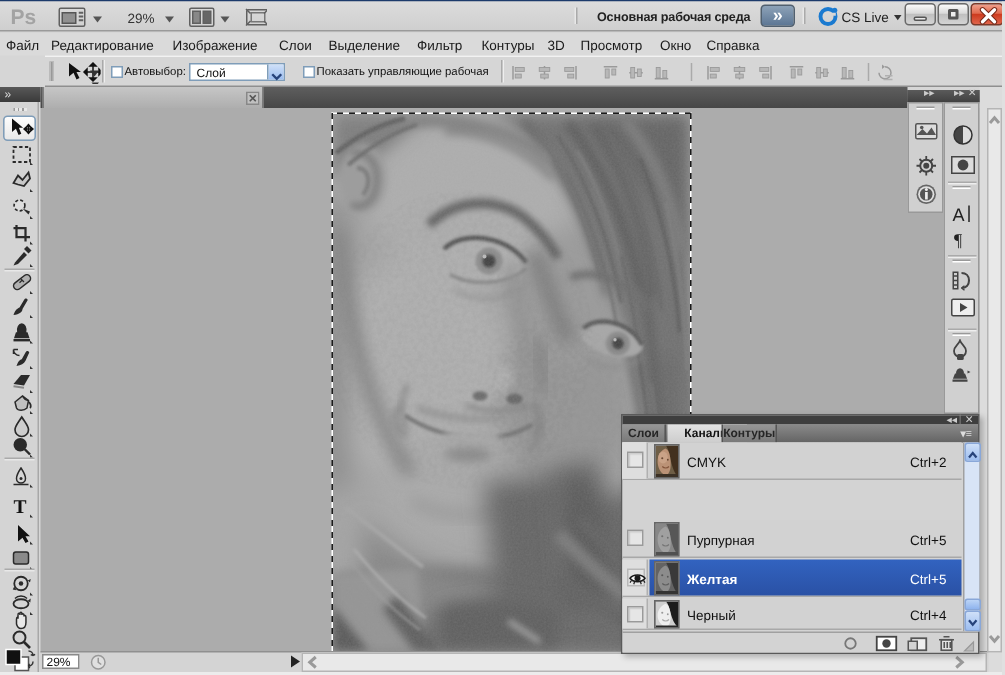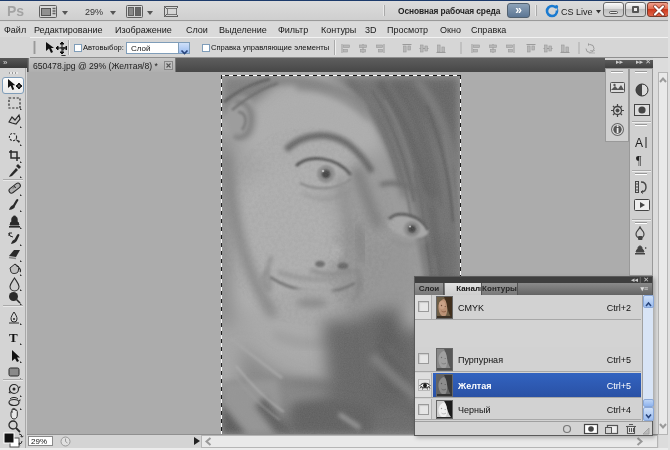--- a/index.html
+++ b/index.html
@@ -134,21 +134,21 @@
  <div style="position:absolute;left:38px;top:2px;width:1px;height:15px;background:#aaa;box-shadow:1px 0 0 #eee"></div>
  <div style="position:absolute;left:44px;top:6px;width:8px;height:8px;background:#fff;border:1px solid #7f9db9"></div>
  <div style="position:absolute;left:53px;top:5px;font-size:7.6px;color:#111">Автовыбор:</div>
  <div style="position:absolute;left:96px;top:4px;width:64px;height:12px;background:#fff;border:1px solid #7f9db9">
    <span style="position:absolute;left:4px;top:1px;font-size:8px;color:#111">Слой</span>
    <div style="position:absolute;right:0;top:0;width:11px;height:10px;background:linear-gradient(#cfe0f8,#9cbdf0);border-left:1px solid #7f9db9"><svg width="11" height="10">
             <path d="M2.5,3.5 L5.5,6.5 L8.5,3.5" fill="none" stroke="#27437a" stroke-width="1.6"></path>
           </svg></div>
  </div>
  <div style="position:absolute;left:172px;top:6px;width:8px;height:8px;background:#fff;border:1px solid #7f9db9"></div>
- <div style="position:absolute;left:181px;top:5px;font-size:7.6px;color:#111">Справка управляющие элементы</div>
+ <div style="position:absolute;left:181px;top:5px;font-size:7.6px;color:#111">Показать управляющие рабочая</div>
  <div style="position:absolute;left:304px;top:2px;width:1px;height:15px;background:#aaa;box-shadow:1px 0 0 #eee"></div>
  <svg style="position:absolute;left:309px;top:4px" width="260" height="13">
         <g transform="translate(2.5,2)">
           <path d="M0.5,0 v9" stroke="#9a9a9a"></path>
           <rect x="2" y="1" width="6" height="2.6" fill="#b8b8b8" stroke="#9a9a9a" stroke-width="0.6"></rect>
           <rect x="2" y="5.4" width="4" height="2.6" fill="#b8b8b8" stroke="#9a9a9a" stroke-width="0.6"></rect>
         </g>
         <g transform="translate(19.5,2)">
           <path d="M4.5,0 v9" stroke="#9a9a9a"></path>
           <rect x="1" y="1" width="7" height="2.6" fill="#b8b8b8" stroke="#9a9a9a" stroke-width="0.6"></rect>
@@ -208,21 +208,20 @@
         <line x1="240" y1="-1" x2="240" y2="12" stroke="#aaa"></line>
         <g transform="translate(247,2)">
           <path d="M4,0.5 a4,4 0 1 1 -4,4" fill="none" stroke="#9a9a9a"></path>
           <path d="M4,0.5 l-2,-1.5 v3z" fill="#9a9a9a"></path>
           <path d="M3,9 h6 M4,6.5 h5" stroke="#b0b0b0"></path>
         </g>
       </svg>
 </div>
 <div id="tabbar" class="abs"></div>
 <div id="doctab" class="abs">
-      <span style="position:absolute;left:4px;top:3px">650478.jpg @ 29% (Желтая/8) *</span>
 <svg style="position:absolute;right:2px;top:3px" width="9" height="9">
         <rect x="0.5" y="0.5" width="8" height="8" fill="#c0c0c0" stroke="#888"></rect>
         <path d="M2.5,2.5 l4,4 M6.5,2.5 l-4,4" stroke="#555" stroke-width="1.1"></path>
       </svg>
     </div>
 <div id="canvas" class="abs"></div>
 <div class="abs" style="left:653px;top:58px;width:17px;height:392px;background:#dcdcdc"></div>
 <div id="photo" class="abs">
 <svg width="238" height="358" viewBox="0 0 238 358">
 <defs>

